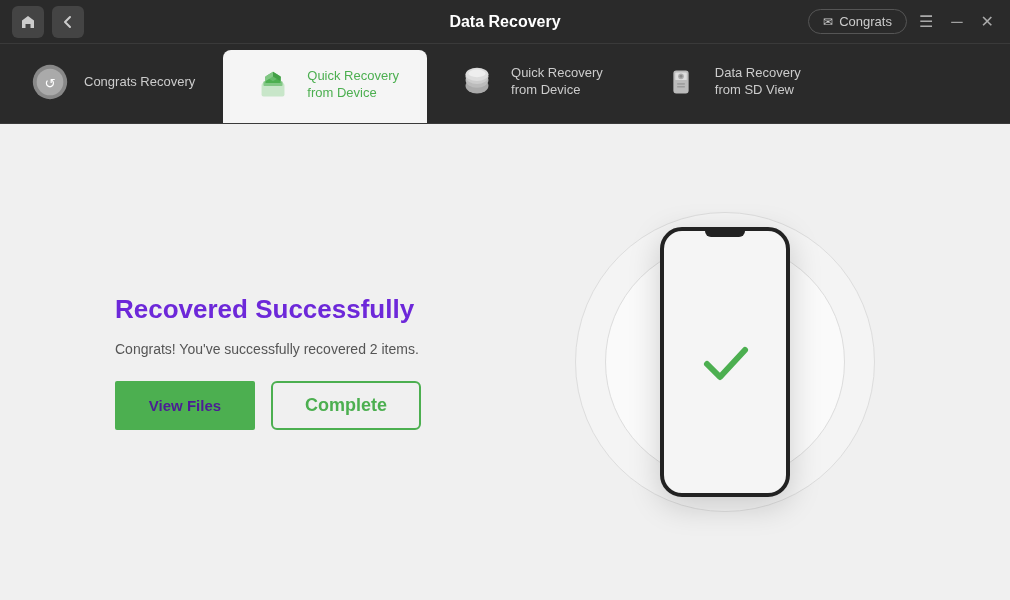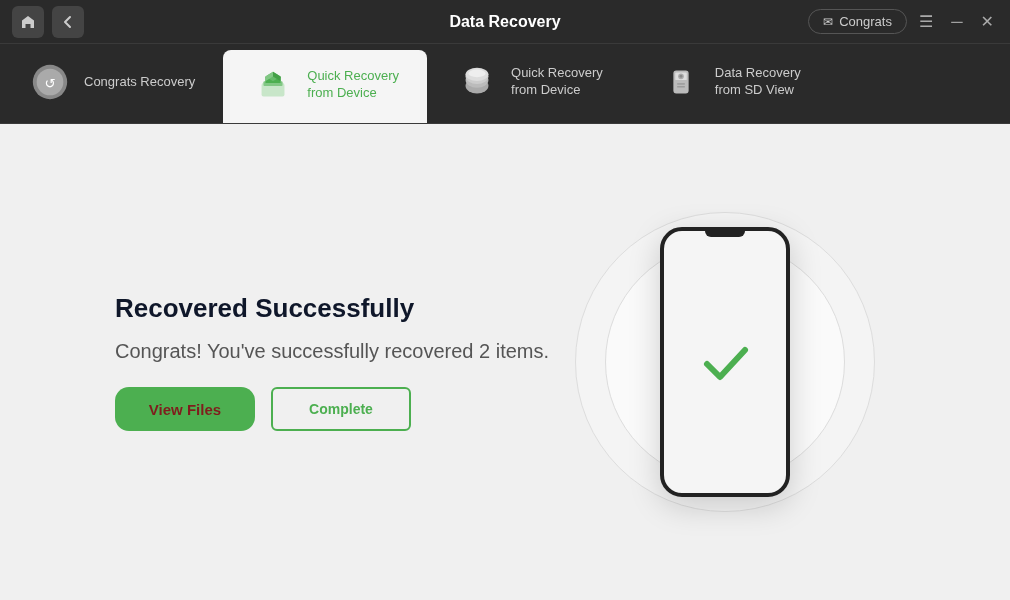--- a/index.html
+++ b/index.html
@@ -153,53 +153,53 @@
 
     .left-panel {
       display: flex;
       flex-direction: column;
       gap: 16px;
     }
 
     .success-title {
       font-size: 26px;
       font-weight: 700;
-      color: #0f172a;
+      color: #6d28d9;
     }
 
     .success-subtitle {
-      font-size: 20px;
+      font-size: 14px;
       color: #555;
     }
 
     .button-row {
       display: flex;
       gap: 16px;
       margin-top: 8px;
     }
 
     .btn-view-files {
       background: #4caf50;
-      color: #7f1d1d;
+      color: #4c1d95;
       border: none;
-      border-radius: 14px;
+      border-radius: 2px;
       padding: 12px 32px;
       font-size: 15px;
       font-weight: 600;
       cursor: pointer;
       min-width: 140px;
     }
 
     .btn-complete {
       background: transparent;
       color: #4caf50;
       border: 2px solid #4caf50;
       border-radius: 6px;
       padding: 12px 32px;
-      font-size: 14px;
+      font-size: 18px;
       font-weight: 600;
       cursor: pointer;
       min-width: 140px;
     }
 
     
     .right-panel {
       position: relative;
       display: flex;
       align-items: center;

